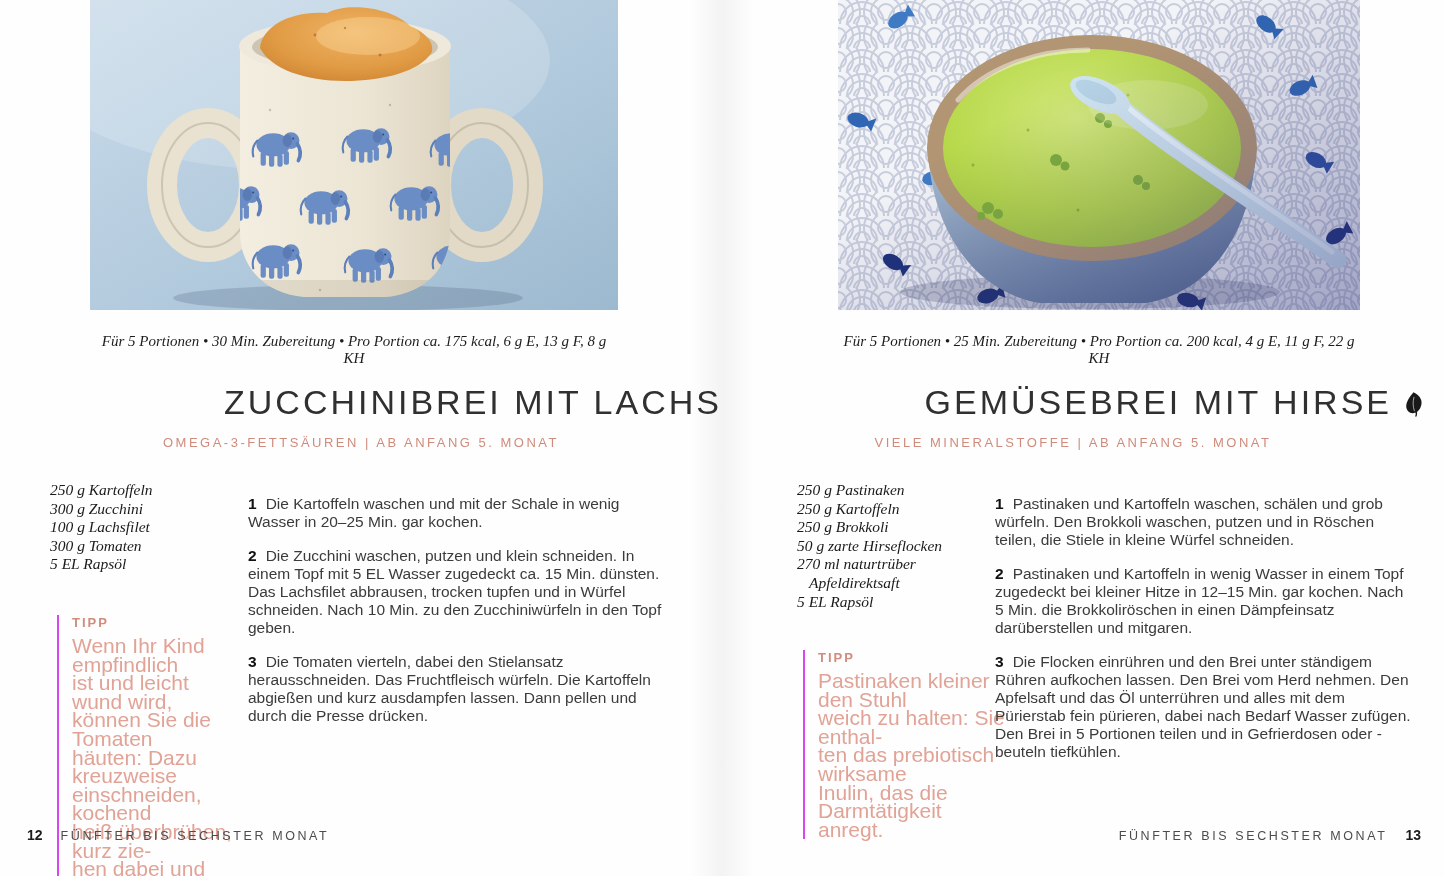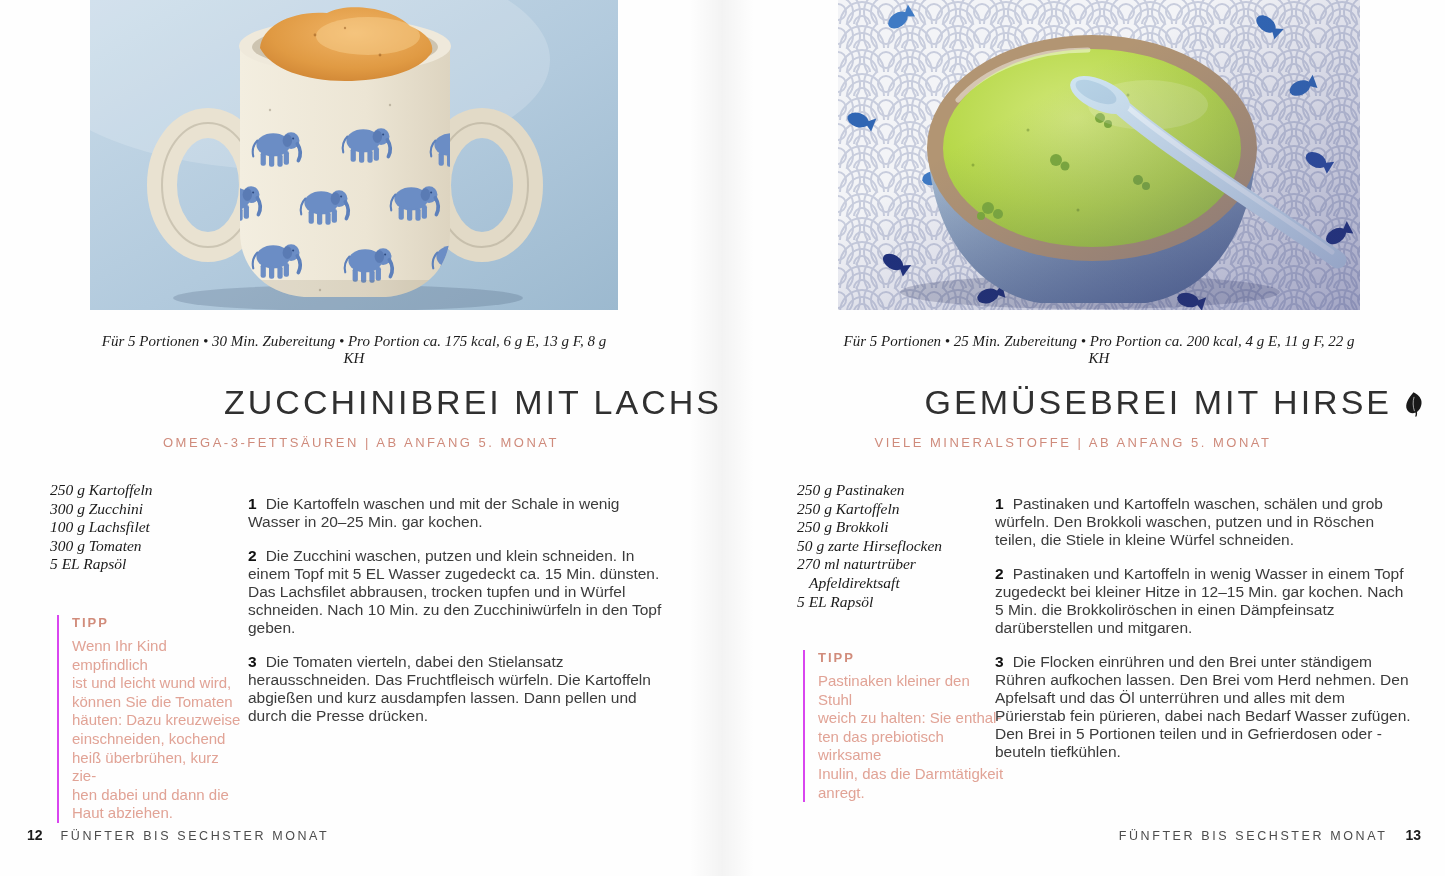--- a/index.html
+++ b/index.html
@@ -23,21 +23,21 @@
   .subtitle-right{left:723px;width:700px;}
   .ingredients{position:absolute;top:481px;font-family:"Liberation Serif",serif;font-style:italic;
                font-size:15.5px;line-height:18.6px;color:#1a1a1a;}
   .ingredients-left{left:50px;width:190px;}
   .ingredients-right{left:797px;width:195px;}
   .ing-indent{padding-left:12px;}
   .tip{position:absolute;border-left:2px solid #d946ef;padding-left:13px;}
   .tip-left{left:57px;top:615px;width:172px;}
   .tip-right{left:803px;top:650px;width:190px;}
   .tip-heading{font-size:13px;font-weight:bold;letter-spacing:2px;color:#d18c7b;margin-bottom:7px;}
-  .tip-line{font-size:15px;line-height:18.6px;color:#e1a396;}
+  .tip-line{font-size:21px;line-height:18.6px;color:#e1a396;}
   .steps{position:absolute;top:479px;font-size:15.5px;line-height:18px;color:#3b3b3b;margin-top:16px;}
   .steps-left{left:248px;width:418px;}
   .steps-right{left:995px;width:416px;}
   .step{margin:0 0 16px 0;}
   .step-num{font-weight:bold;color:#111;margin-right:9px;}
   .footer{position:absolute;top:827px;display:flex;align-items:baseline;gap:18px;}
   .footer-left{left:27px;}
   .footer-right{right:24px;}
   .page-num{font-size:14px;font-weight:bold;color:#1c1c1c;}
   .footer-label{font-size:12.5px;letter-spacing:2.6px;color:#4c4c4c;}

